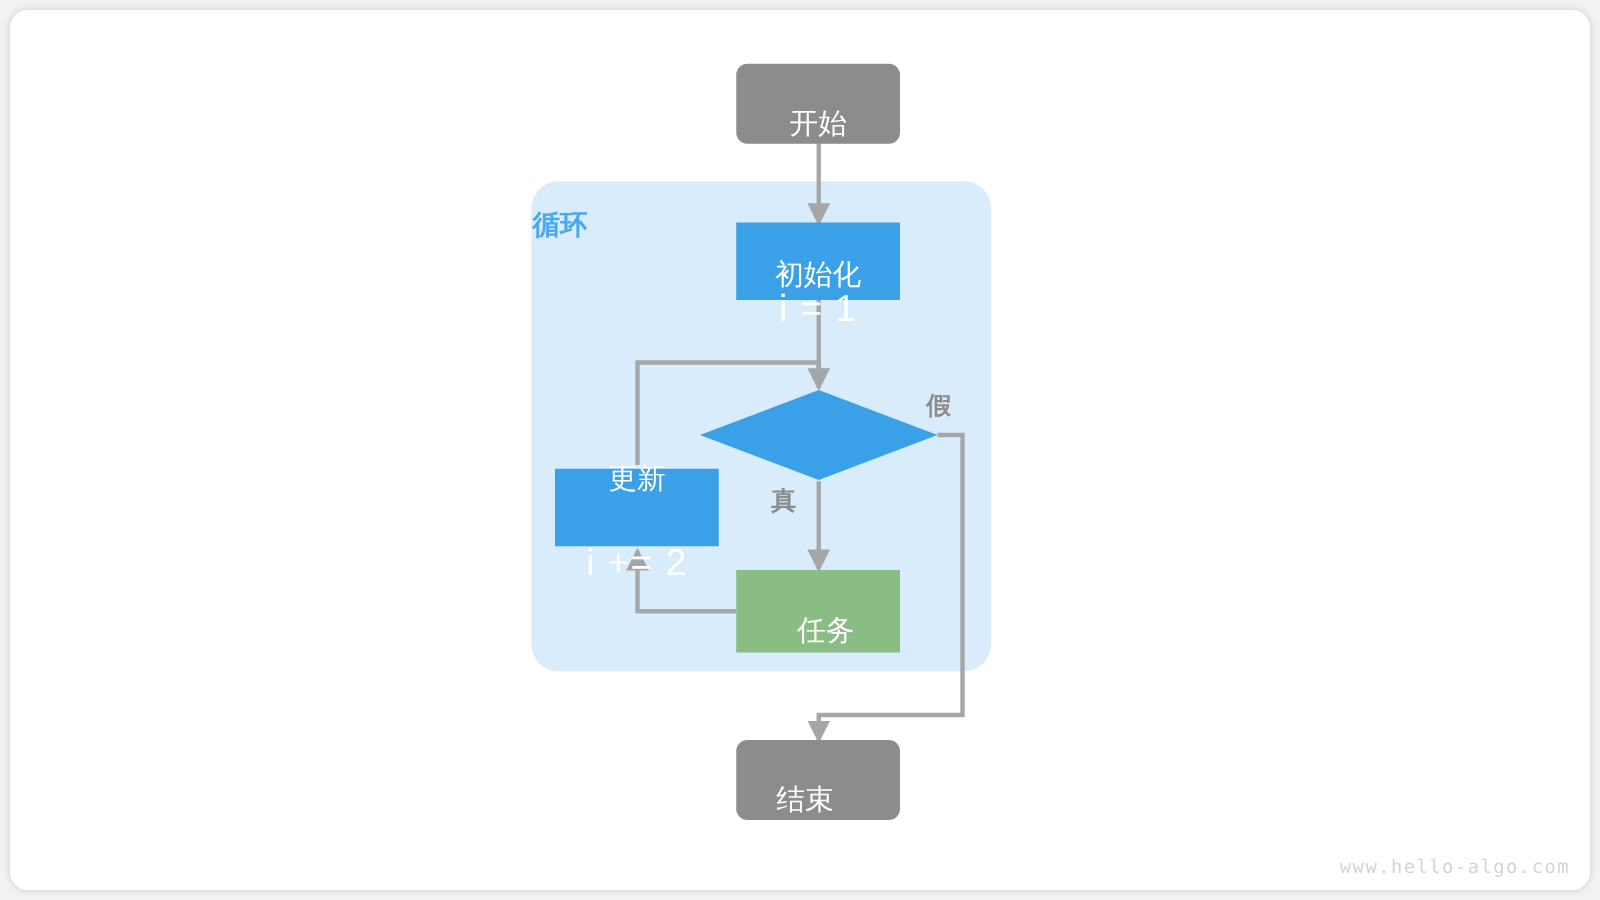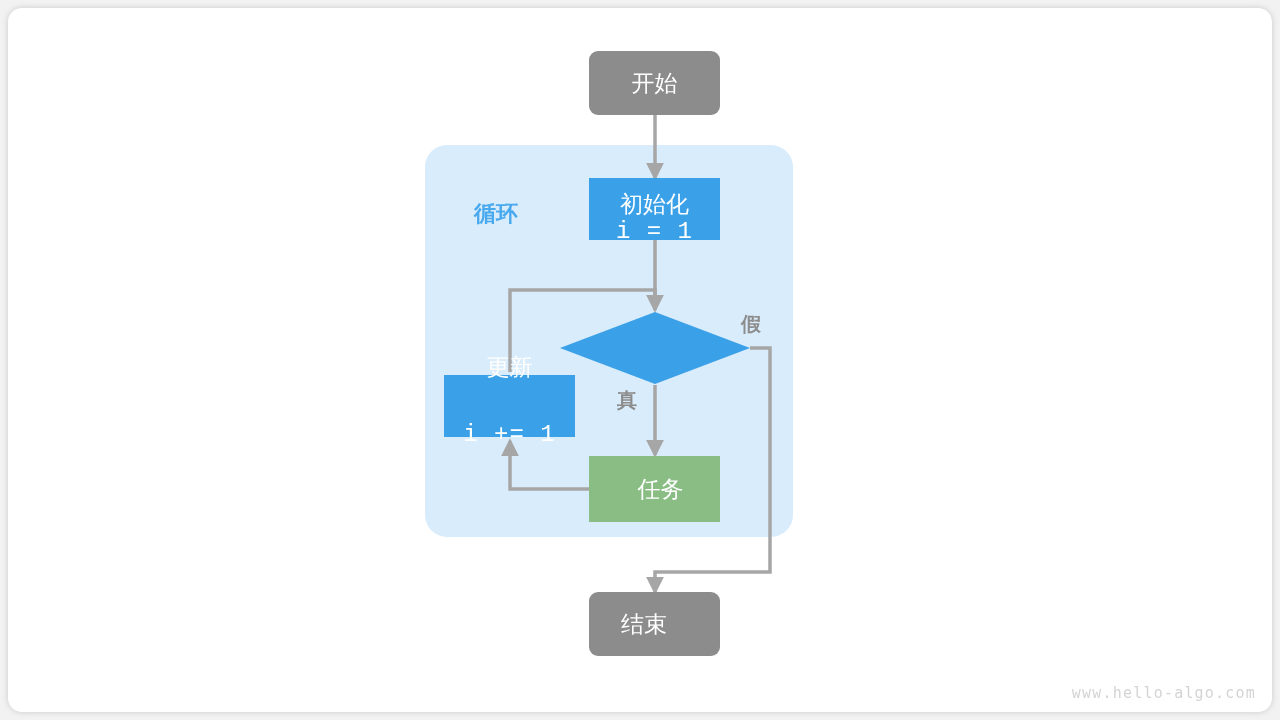--- a/index.html
+++ b/index.html
@@ -37,50 +37,50 @@
   .node-label {
     position: absolute;
     display: flex;
     flex-direction: column;
     align-items: center;
     justify-content: center;
     color: #ffffff;
     pointer-events: none;
     white-space: pre;
     text-align: center;
+    margin-top: 16px;
   }
   .cjk {
     font-family: "DejaVu Sans", "Liberation Sans", sans-serif;
     font-size: 23px;
     line-height: 27px;
   }
   .mono {
-    font-family: Liberation Mono, monospace;
-    font-size: 24px;
+    font-family: Liberation Sans, sans-serif;
+    font-size: 30px;
     line-height: 27px;
     letter-spacing: 1px;
   }
   .edge-label {
     position: absolute;
     color: #8c8c8c;
     font-family: "DejaVu Sans", "Liberation Sans", sans-serif;
     font-size: 20px;
     font-weight: bold;
     line-height: 24px;
   }
   #loop-title {
     position: absolute;
-    left: 474px;
+    left: 426px;
     top: 168px;
     color: #49a9ee;
     font-family: "DejaVu Sans", "Liberation Sans", sans-serif;
     font-size: 22px;
     font-weight: bold;
     line-height: 26px;
-    margin-top: 33px;
   }
   #watermark {
     position: absolute;
     right: 24px;
     bottom: 18px;
     color: #d4d4d4;
     font-family: "DejaVu Sans Mono", "Liberation Mono", monospace;
     font-size: 15px;
     letter-spacing: 1.2px;
   }
@@ -132,21 +132,21 @@
   </div>
 
   <div class="node-label" style="left:589px; top:178px; width:131px; height:80px;">
     <span class="cjk">初始化</span>
     <span class="mono">i = 1</span>
   </div>
 
 
   <div class="node-label" style="left:444px; top:375px; width:131px; height:51px;gap:40px;">
     <span class="cjk">更新</span>
-    <span class="mono">i += 1</span>
+    <span class="mono">i += 2</span>
   </div>
 
   <div class="node-label" style="left:589px; top:456px; width:143px; height:66px;">
     <span class="cjk">任务</span>
   </div>
 
   <div class="node-label" style="left:589px; top:592px; width:110px; height:64px;align-items:center;">
     <span class="cjk">结束</span>
   </div>
 

